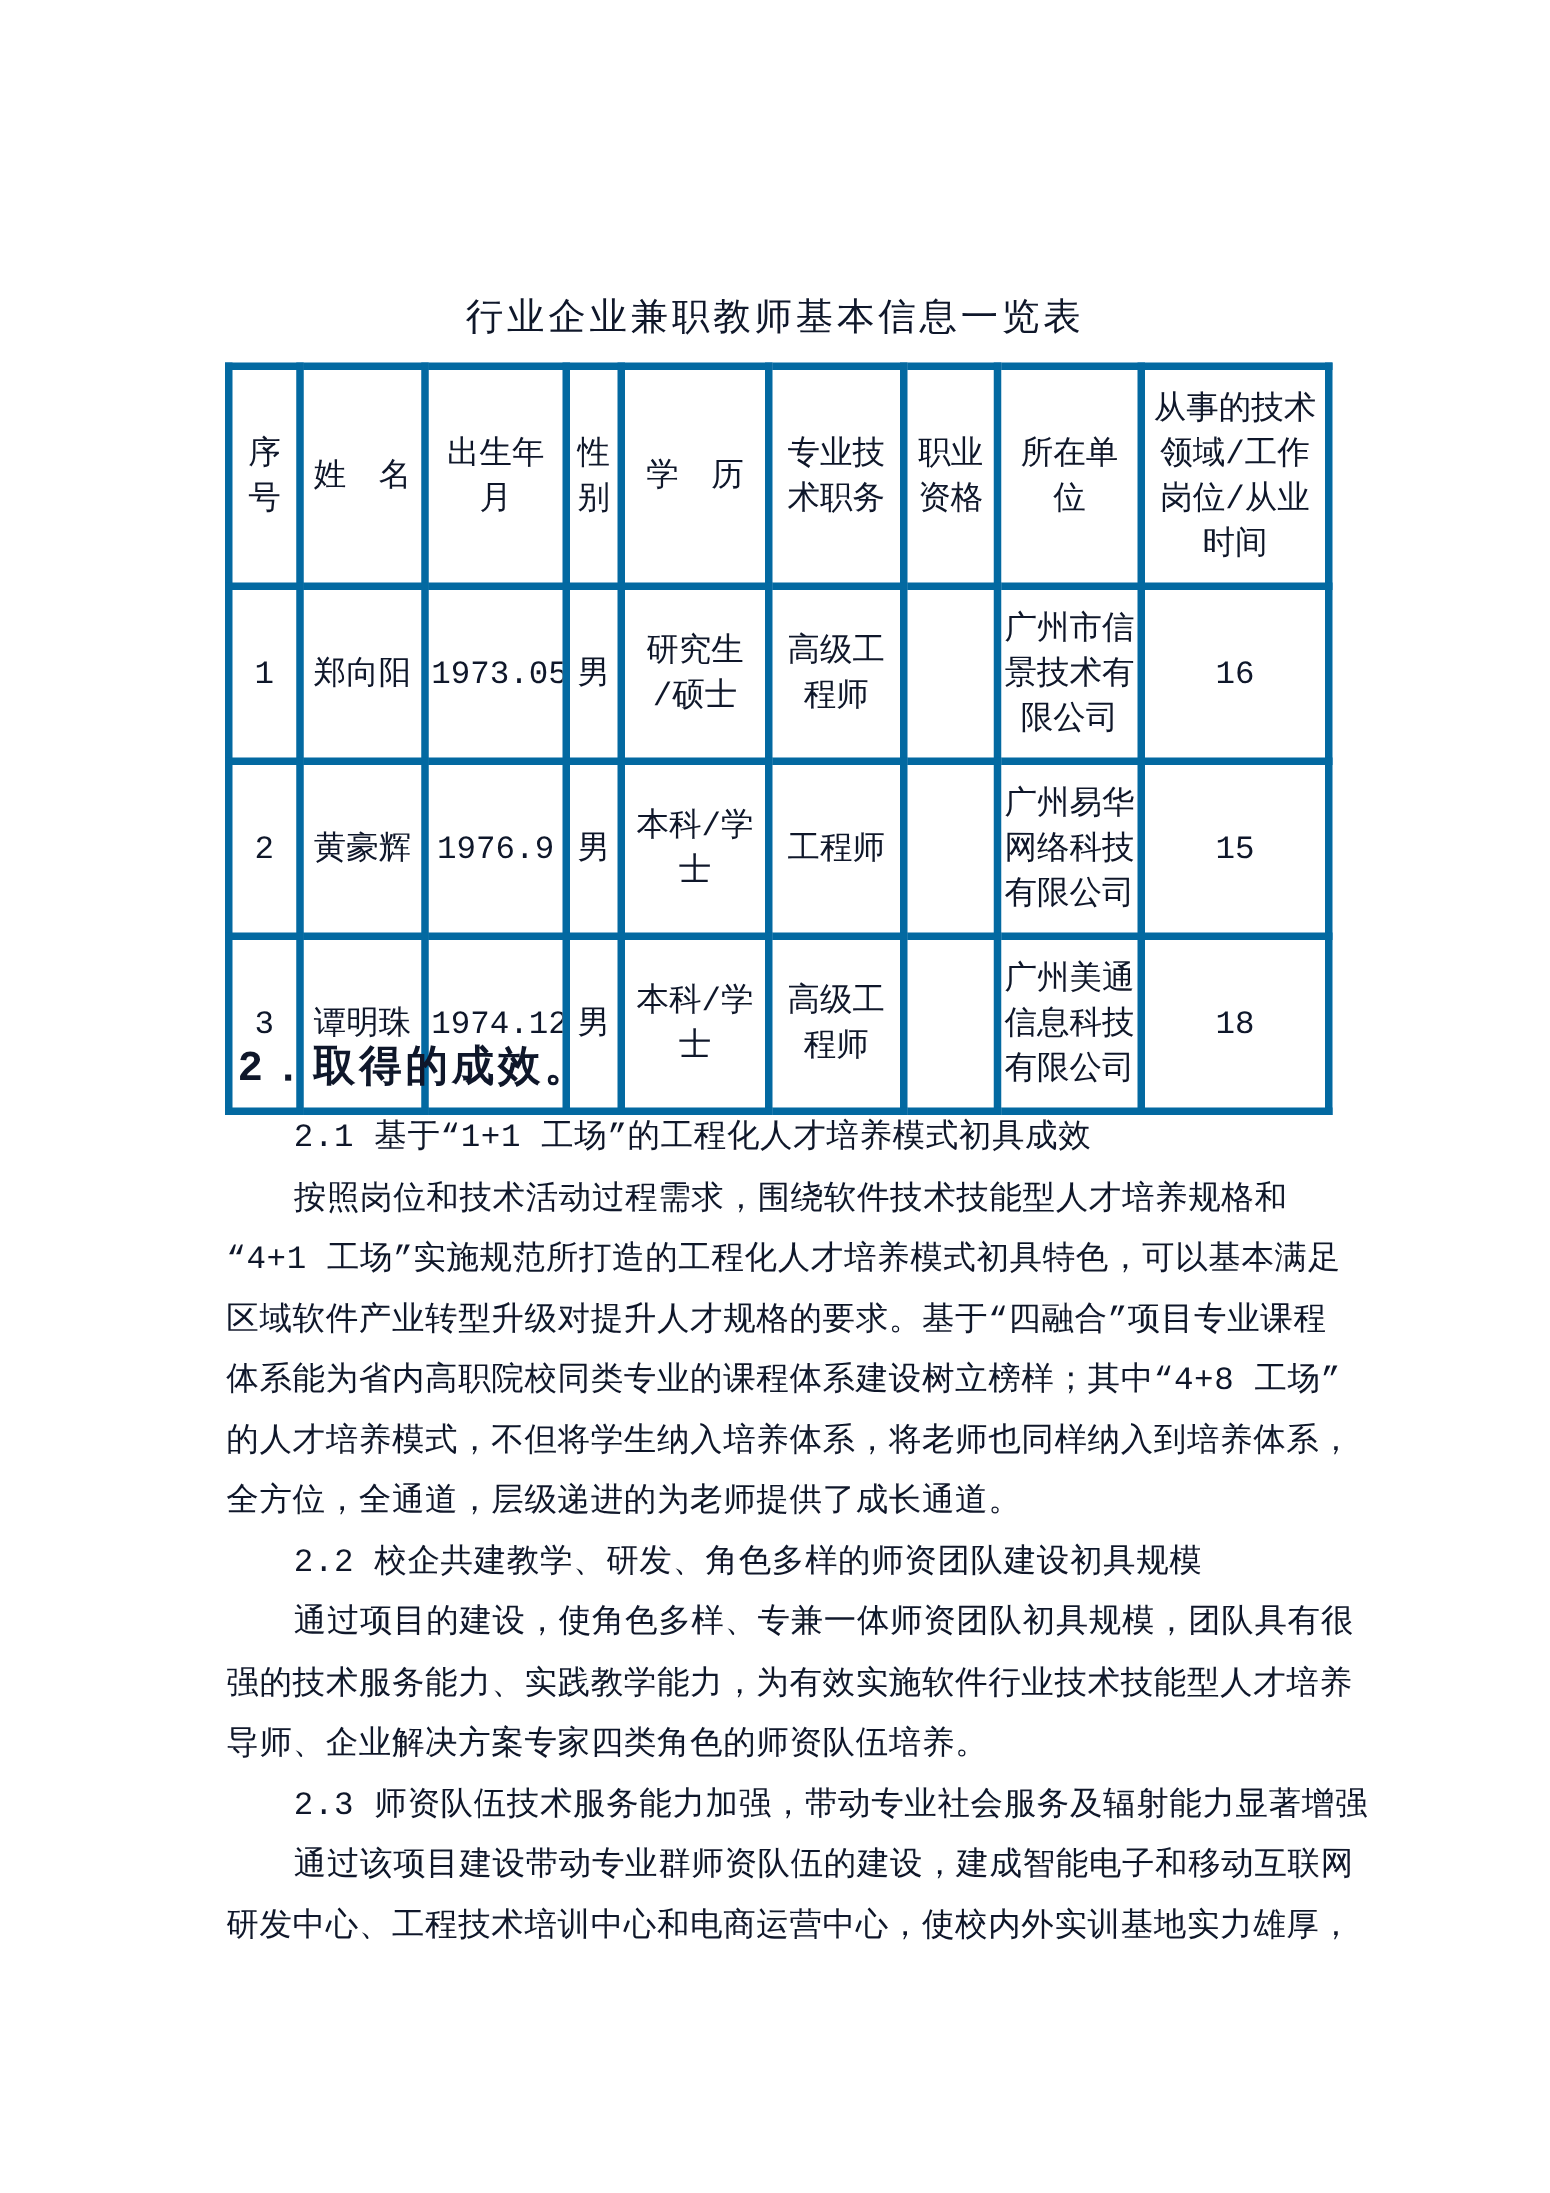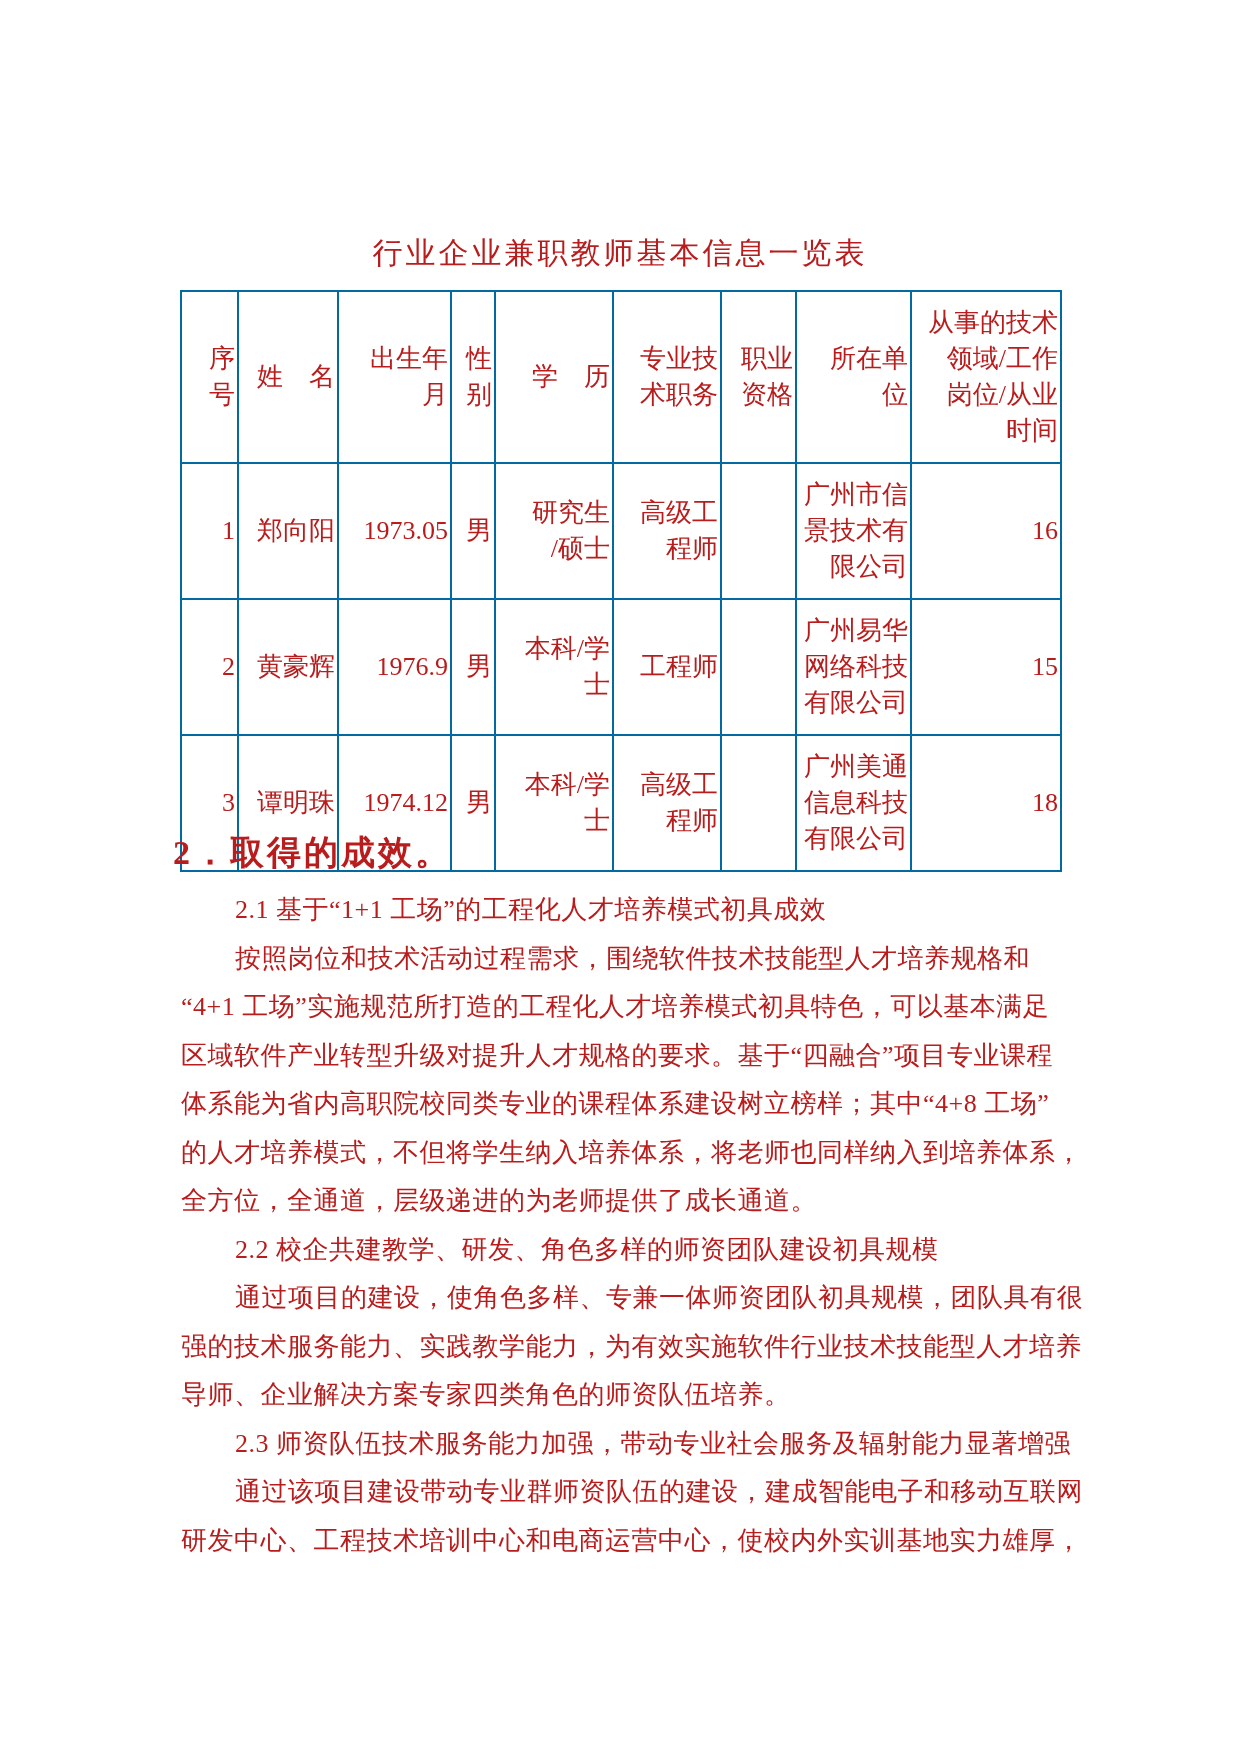--- a/index.html
+++ b/index.html
@@ -5,22 +5,22 @@
   html, body {
     margin: 0;
     padding: 0;
     background: #ffffff;
   }
   .page {
     position: relative;
     width: 1240px;
     height: 1754px;
     background: #ffffff;
-    color: #b91c1c;
-    font-family: Liberation Serif, serif;
+    color: #0f172a;
+    font-family: Liberation Mono, monospace;
     overflow: hidden;
   }
   .doc-title {
     position: absolute;
     top: 233px;
     left: 0;
     width: 1240px;
     margin: 0;
     text-align: center;
     font-size: 30px;
@@ -30,36 +30,36 @@
   .info-table {
     position: absolute;
     top: 290px;
     left: 180px;
     width: 880px;
     border-collapse: collapse;
     table-layout: fixed;
   }
   .info-table th,
   .info-table td {
-    border: 2px solid #0369a1;
-    text-align: right;
+    border: 6px solid #0369a1;
+    text-align: center;
     vertical-align: middle;
     font-weight: 400;
     font-size: 26px;
     line-height: 36px;
     padding: 13px 2px;
     white-space: pre-line;
     overflow: hidden;
   }
   .info-table thead tr { height: 152px; }
   .info-table tbody tr { height: 104px; }
   .section-heading {
     position: absolute;
     top: 830px;
-    left: 173px;
+    left: 190px;
     margin: 0;
     font-size: 34px;
     font-weight: 700;
     letter-spacing: 3px;
   }
   .body-text {
     position: absolute;
     top: 886px;
     left: 181px;
     width: 880px;

